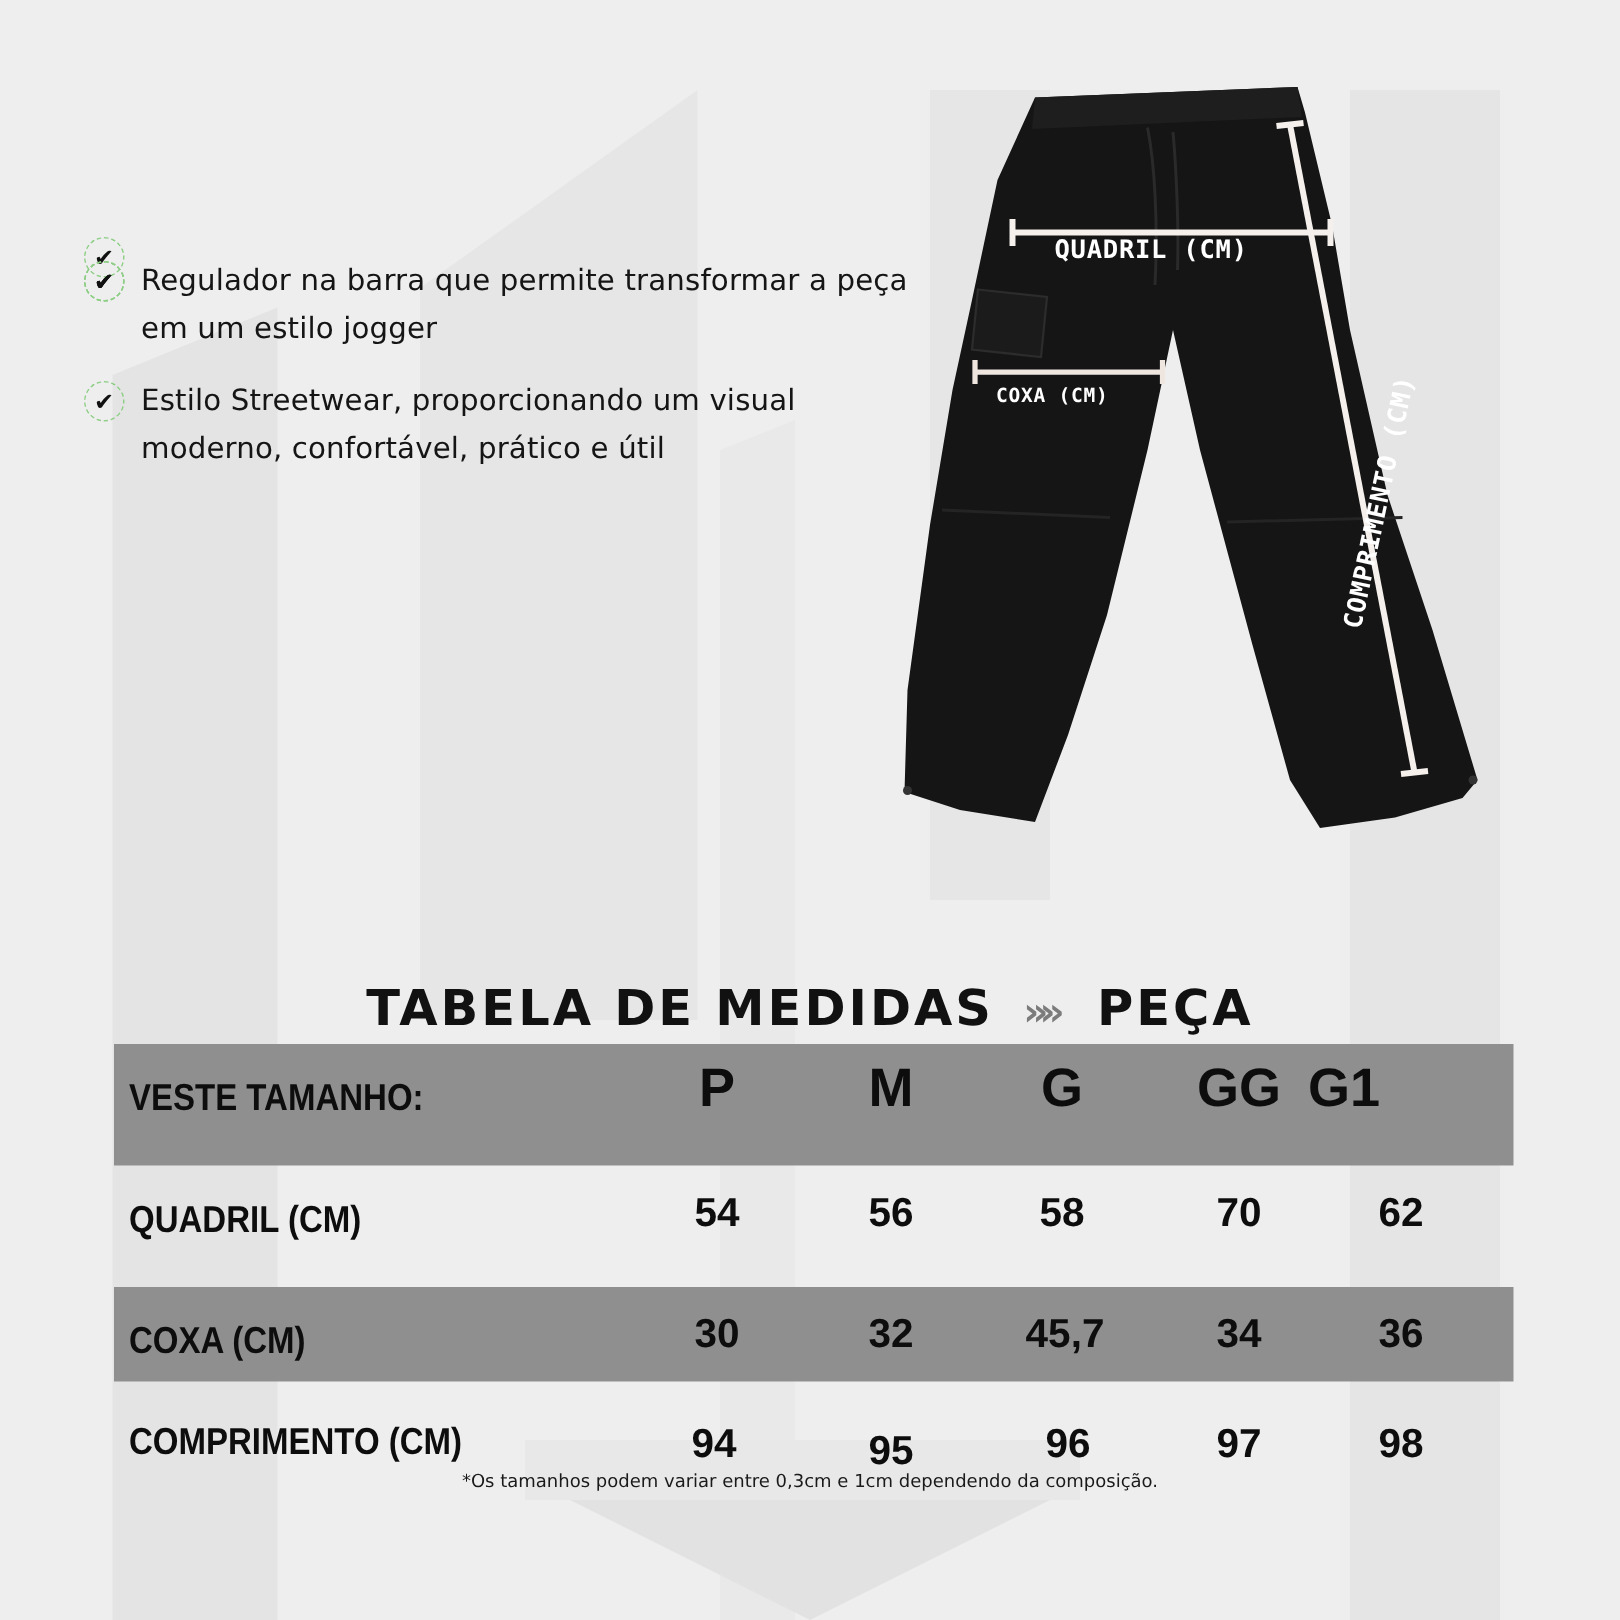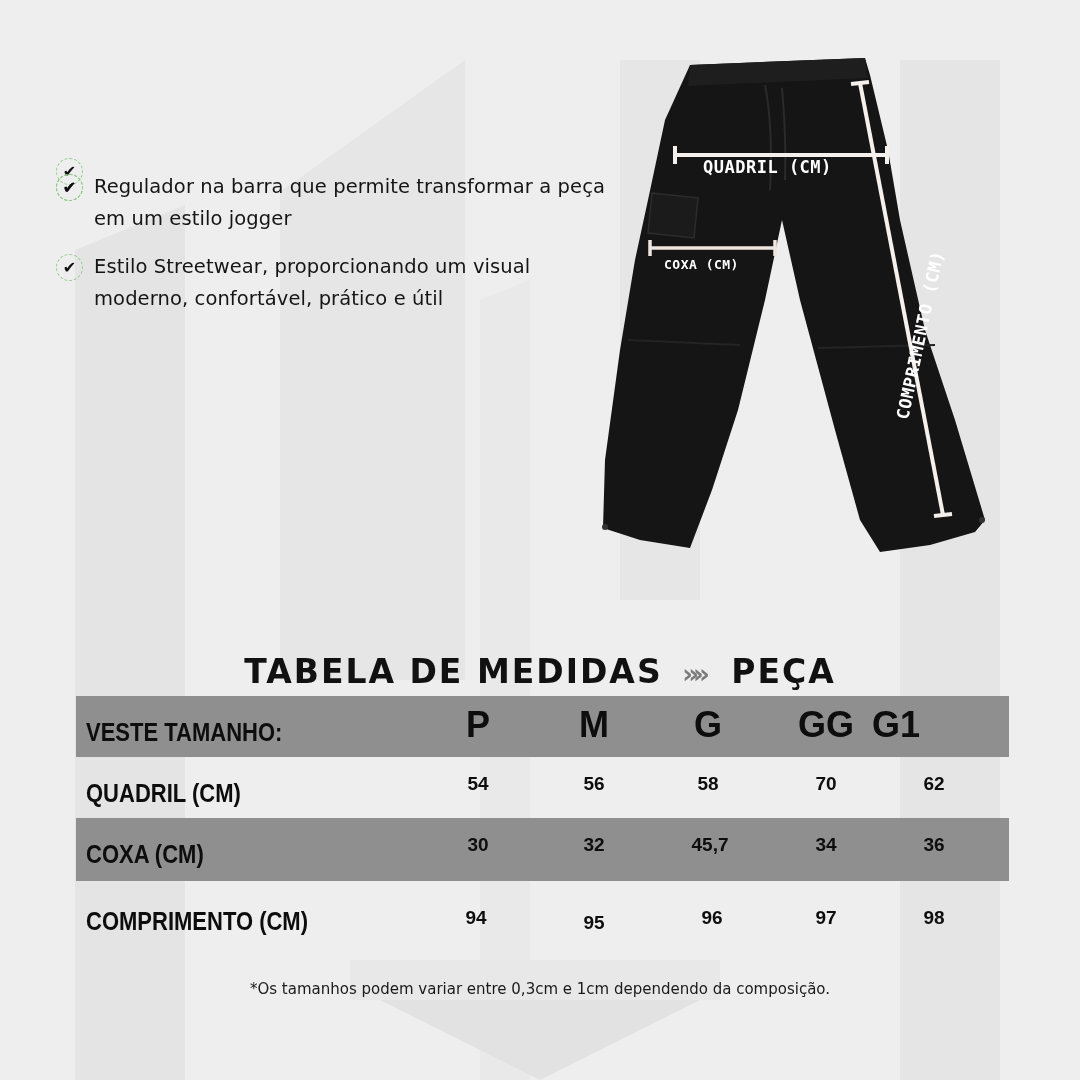--- a/index.html
+++ b/index.html
@@ -22,29 +22,29 @@
   .measure-label { position: absolute; color: #fff; font-family: "DejaVu Sans Mono", monospace; font-weight: bold; z-index: 3; letter-spacing: 0.5px; }
   .label-quadril { left: 703px; top: 157px; font-size: 17px; }
   .label-coxa { left: 664px; top: 257px; font-size: 13px; }
   .label-comprimento { left: 800px; top: 325px; font-size: 17px; transform: rotate(-78deg); transform-origin: center; width: 240px; text-align: center; }
   .table-title {
     position: absolute; left: 0; width: 1080px; top: 612px; text-align: center; z-index: 2;
     font-family: "DejaVu Sans", sans-serif; font-weight: bold; font-size: 33px; letter-spacing: 2px; color: #111; margin-top: 40px;
   }
   .table-title .chev { color: #7b7b7b; font-size: 26px; letter-spacing: -6px; margin: 0 14px 0 6px; }
   .size-table { position: absolute; left: 76px; top: 696px; width: 933px; z-index: 2; }
-  .row { position: relative; height: 61px; display: flex; align-items: center; }
+  .row { position: relative; height: 81px; display: flex; align-items: center; }
   .row.shaded { background: #8e8f8e; }
   .row .rlabel { position: absolute; left: 10px; font-family: "Liberation Sans", sans-serif; font-weight: bold; font-size: 25px; color: #0d0d0d; transform: scaleX(0.88); transform-origin: left center; }
   .row .cell { position: absolute; width: 80px; margin-left: -40px; text-align: center; font-family: "Liberation Sans", sans-serif; font-weight: bold; color: #0d0d0d; }
   .row.header .cell { font-size: 36px; top: 8px; }
-  .row.data .cell { font-size: 19px; top: 16px; }
+  .row.data .cell { font-size: 27px; top: 16px; }
   .row.header .rlabel { top: 22px; }
   .row.data .rlabel { top: 22px; }
-  .footnote { position: absolute; left: 0; width: 1080px; top: 980px; text-align: center; font-size: 15px; color: #1a1a1a; z-index: 2; font-family: "DejaVu Sans", sans-serif; }
+  .footnote { position: absolute; left: 0; width: 1080px; top: 980px; text-align: center; font-size: 12px; color: #1a1a1a; z-index: 2; font-family: "DejaVu Sans", sans-serif; }
 </style>
 </head>
 <body>
 
 <svg class="bg-watermark" width="1080" height="1080" viewBox="0 0 1080 1080">
   <polygon points="75,250 185,205 185,1080 75,1080" fill="#e4e4e4"></polygon>
   <polygon points="280,192 465,60 465,680 280,680" fill="#e6e6e6"></polygon>
   <polygon points="480,300 530,280 530,1080 480,1080" fill="#e9e9e9"></polygon>
   <polygon points="620,60 700,60 700,600 620,600" fill="#e6e6e6"></polygon>
   <polygon points="900,60 1000,60 1000,1080 900,1080" fill="#e5e5e5"></polygon>

